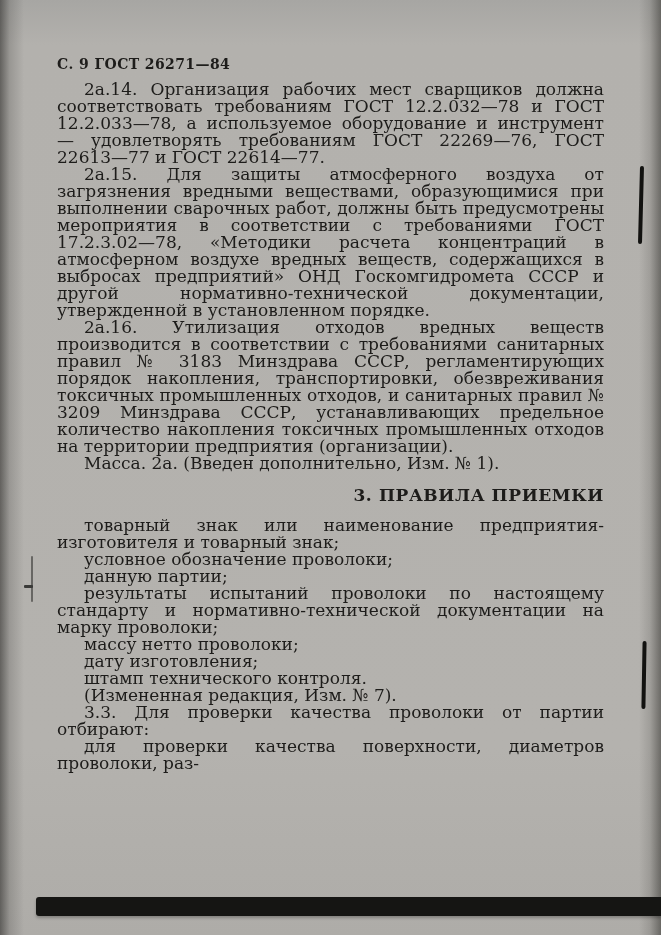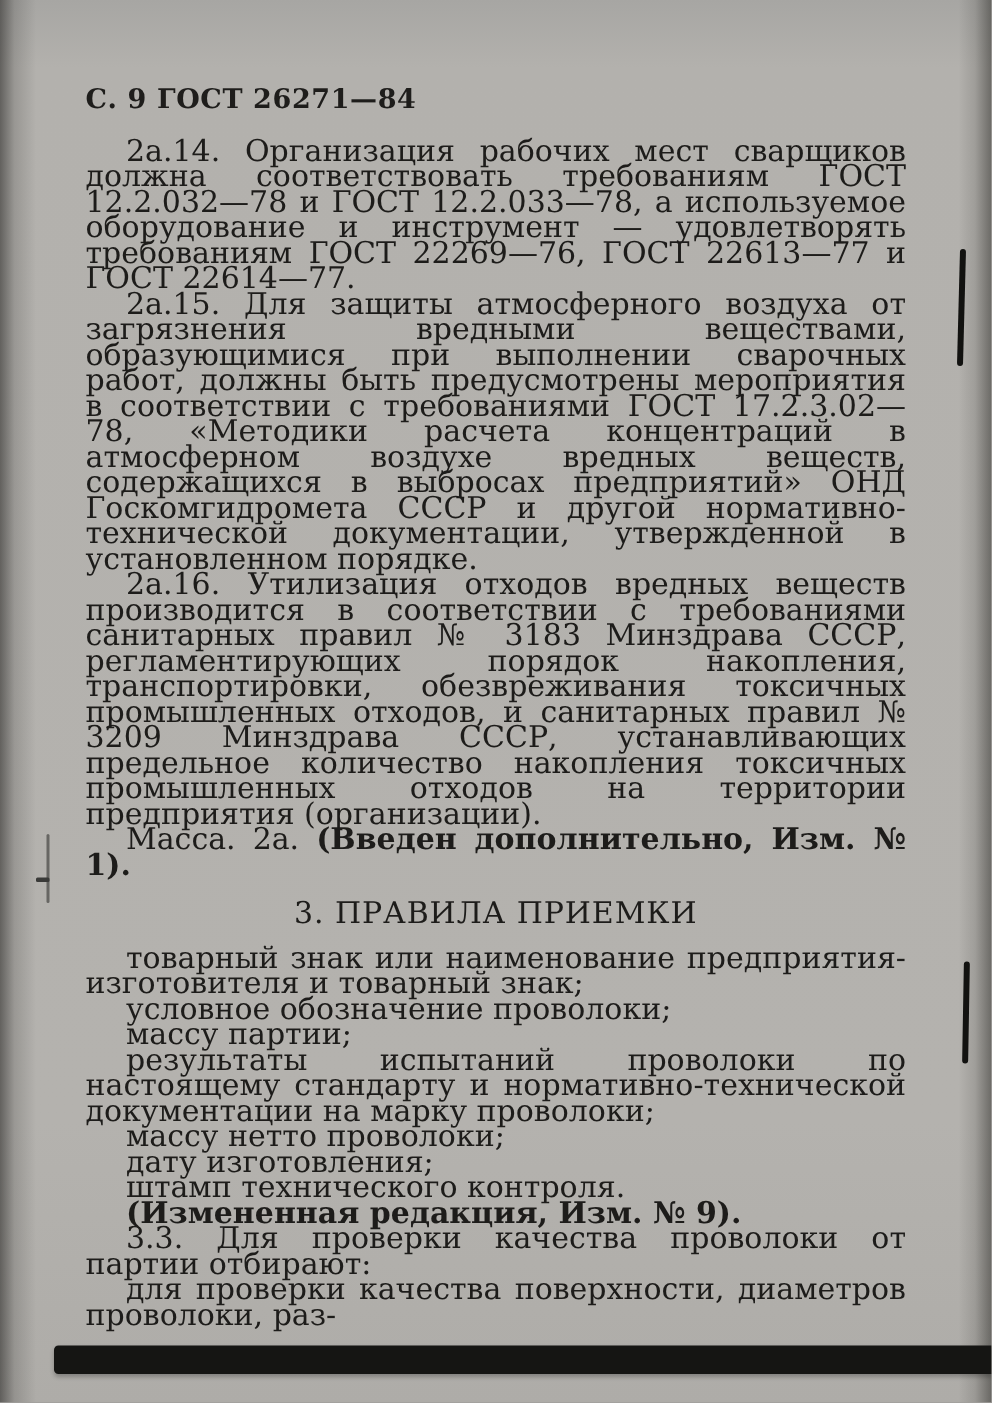--- a/index.html
+++ b/index.html
@@ -10,35 +10,35 @@
     overflow: hidden;
   }
   .scan {
     position: absolute; left: 0; top: 0;
     width: 661px; height: 935px;
     background: linear-gradient(180deg, #a7a6a3 0px, #b3b1ad 45px, #b4b2ae 80%, #aeaca8 100%);
     overflow: hidden;
   }
   .page-header {
     position: absolute; left: 57px; top: 56px;
-    font-size: 18px; font-weight: bold;
+    font-size: 14px; font-weight: bold;
     letter-spacing: 0.4px;
     color: #1e1d1b;
   }
   .text-col {
-    position: absolute; left: 57px; top: 92px; width: 547px;
+    position: absolute; left: 57px; top: 81px; width: 547px;
     color: #1d1c1a;
-    font-size: 20px; line-height: 17px;
+    font-size: 17px; line-height: 17px;
     text-align: justify;
   }
   .text-col p { margin: 0; text-indent: 27px; }
-  .b { font-weight: bold; }
+  .b { font-weight: normal; }
   p.heading {
-    text-align: center; text-indent: 0;
-    font-weight: normal; letter-spacing: 0.6px;
+    text-align: right; text-indent: 0;
+    font-weight: bold; letter-spacing: 0.6px;
     margin: 15px 0 13px 0;
   }
   
   .left-edge {
     position: absolute; left: 0; top: 0; width: 24px; height: 935px;
     background: linear-gradient(90deg, rgba(32,31,29,0.55), rgba(32,31,29,0.18) 40%, rgba(32,31,29,0) 100%);
   }
   .right-edge {
     position: absolute; right: 0; top: 0; width: 22px; height: 935px;
     background: linear-gradient(270deg, rgba(36,35,31,0.5), rgba(36,35,31,0.14) 50%, rgba(36,35,31,0) 100%);
@@ -76,26 +76,26 @@
   <div class="text-col">
     <p>2а.14. Организация рабочих мест сварщиков должна соответствовать требованиям ГОСТ 12.2.032—78 и ГОСТ 12.2.033—78, а используемое оборудование и инструмент — удовлетворять требованиям ГОСТ 22269—76, ГОСТ 22613—77 и ГОСТ 22614—77.</p>
     <p>2а.15. Для защиты атмосферного воздуха от загрязнения вредными веществами, образующимися при выполнении сварочных работ, должны быть предусмотрены мероприятия в соответствии с требованиями ГОСТ 17.2.3.02—78, «Методики расчета концентраций в атмосферном воздухе вредных веществ, содержащихся в выбросах предприятий» ОНД Госкомгидромета СССР и другой нормативно-технической документации, утвержденной в установленном порядке.</p>
     <p>2а.16. Утилизация отходов вредных веществ производится в соответствии с требованиями санитарных правил № 3183 Минздрава СССР, регламентирующих порядок накопления, транспортировки, обезвреживания токсичных промышленных отходов, и санитарных правил № 3209 Минздрава СССР, устанавливающих предельное количество накопления токсичных промышленных отходов на территории предприятия (организации).</p>
     <p><span>Масса. 2а. </span><span class="b">(Введен дополнительно, Изм. № 1).</span></p>
 
     <p class="heading">3. ПРАВИЛА ПРИЕМКИ</p>
 
     <p>товарный знак или наименование предприятия-изготовителя и товарный знак;</p>
     <p>условное обозначение проволоки;</p>
-    <p>массу партии;</p>
+    <p>данную партии;</p>
     <p>результаты испытаний проволоки по настоящему стандарту и нормативно-технической документации на марку проволоки;</p>
     <p>массу нетто проволоки;</p>
     <p>дату изготовления;</p>
     <p>штамп технического контроля.</p>
-    <p class="b">(Измененная редакция, Изм. № 9).</p>
+    <p class="b">(Измененная редакция, Изм. № 7).</p>
     <p>3.3. Для проверки качества проволоки от партии отбирают:</p>
     <p>для проверки качества поверхности, диаметров проволоки, раз-</p>
   </div>
 
   <div class="left-edge"></div>
   <div class="right-edge"></div>
   <div class="bottom-bar"></div>
   <div class="mark-right-1"></div>
   <div class="mark-right-2"></div>
   <div class="mark-left-v"></div>

